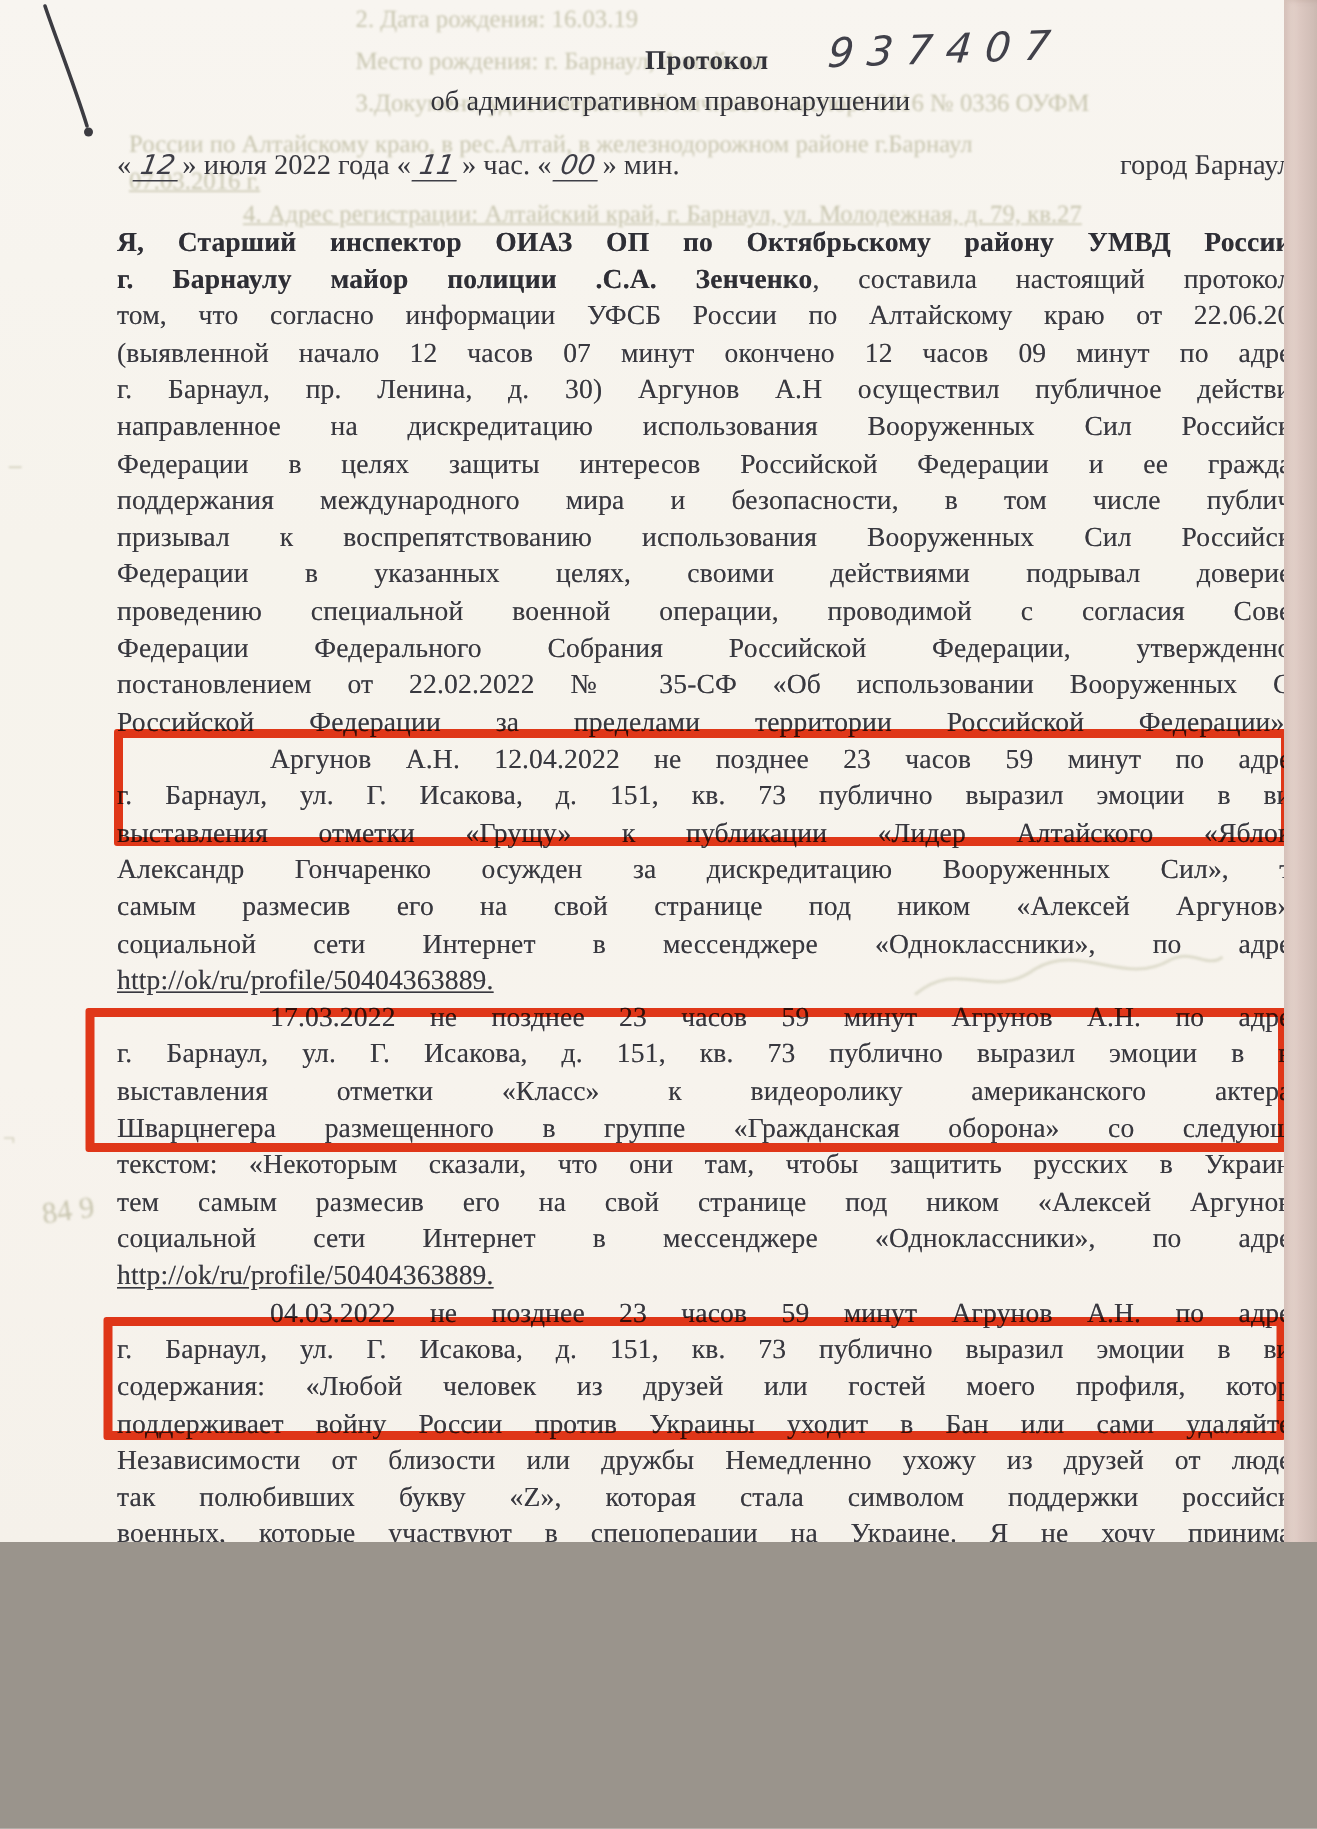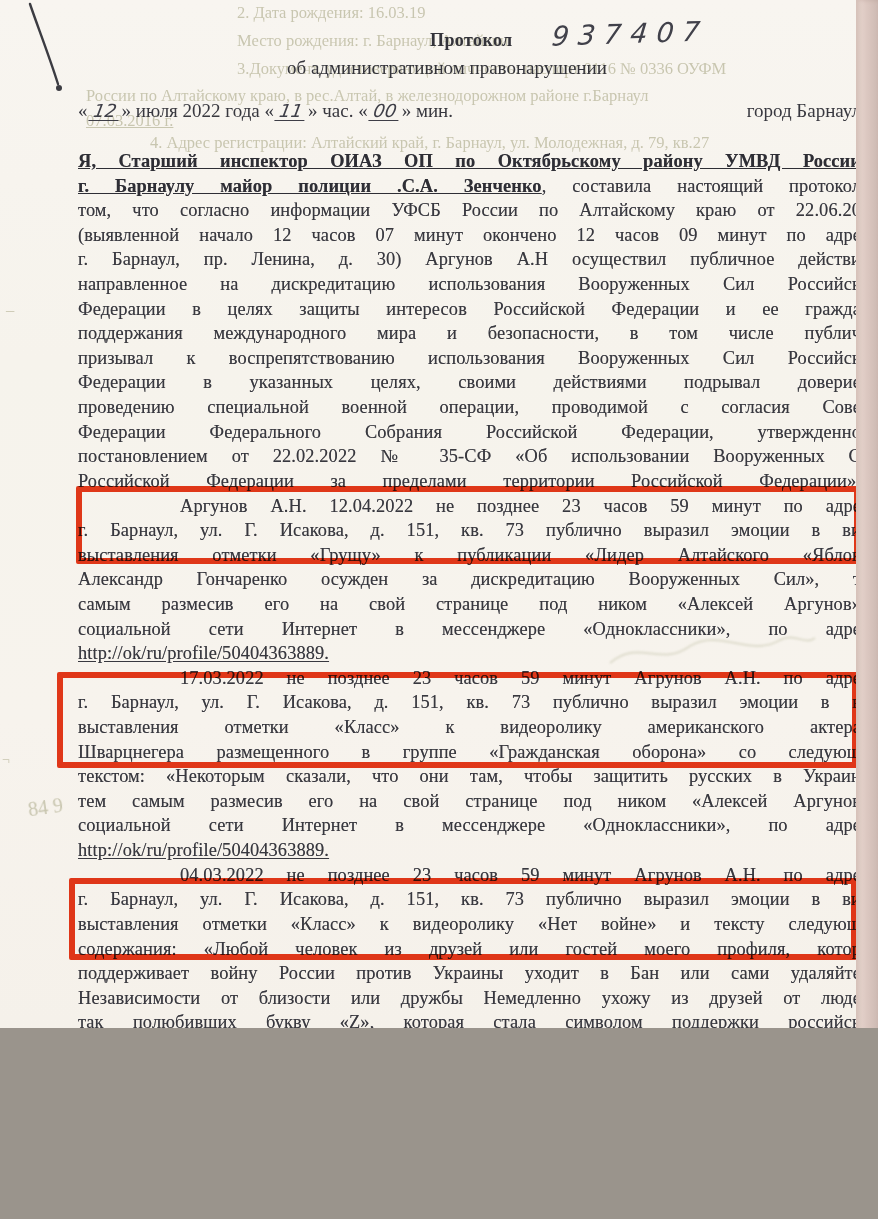--- a/index.html
+++ b/index.html
@@ -20,21 +20,21 @@
   .date-row{position:absolute;left:78px;top:100px;width:783px;z-index:1;display:flex;
     justify-content:space-between;font-size:19px;}
   .hand{font-family:"DejaVu Sans",sans-serif;font-style:italic;color:#3e3e47;}
   .hand-ul{display:inline-block;min-width:30px;text-align:center;border-bottom:1.6px solid #3e3e47;
     font-size:18px;line-height:18px;transform:skewX(-10deg);margin:0 2px;}
   
   .text-column{position:absolute;left:78px;top:149px;width:783px;z-index:1;}
   .tline{height:24.62px;line-height:24.62px;font-size:18.4px;overflow:hidden;
     text-align:justify;text-align-last:justify;letter-spacing:.1px;word-spacing:1.5px;
     text-shadow:0 0 .4px rgba(55,55,62,.55);}
-  .tline .b{font-weight:700;color:#2e2e35;text-decoration:underline;}
+  .tline .b{font-weight:700;color:#2e2e35;}
   .ind{padding-left:102px;}
   .u{text-decoration:underline;text-underline-offset:2px;}
   .nj{text-align:center;text-align-last:left;}
   
   .hlbox{position:absolute;border:6px solid #e8391a;border-radius:2px;z-index:5;mix-blend-mode:multiply;}
   
   .sig-name{position:absolute;left:364px;top:1170px;z-index:2;font-family:"DejaVu Sans",sans-serif;
     font-style:italic;font-size:25px;letter-spacing:5px;color:#474750;transform:rotate(-2deg) skewX(-6deg);}
   .sig-squiggle{position:absolute;left:520px;top:1156px;z-index:2;}
   .pen-mark{position:absolute;left:16px;top:0;z-index:3;}
@@ -49,21 +49,21 @@
 <body>
 
 <div class="page">
 
   <div>
       <div class="ghost" style="left: 237px; top: 3px;">2. Дата рождения: 16.03.19</div>
       <div class="ghost" style="left: 237px; top: 31px;">Место рождения: г. Барнаул, Алтайски</div>
       <div class="ghost" style="left: 237px; top: 59px;">3.Документ, удостоверяющий личность: паспорт 0116 № 0336 ОУФМ</div>
       <div class="ghost" style="left: 86px; top: 86px; font-family: Liberation Serif, serif;">России по Алтайскому краю, в рес.Алтай, в железнодорожном районе г.Барнаул</div>
       <div class="ghost" style="left: 86px; top: 111px; text-decoration: underline;">07.03.2016 г.</div>
-      <div class="ghost" style="left: 150px; top: 133px;">4. Адрес регистрации: Алтайский край, г. Барнаул, ул. Молодежная, д. 79, кв.27</div>
+      <div class="ghost" style="left: 162px; top: 133px; text-decoration: underline;">4. Адрес регистрации: Алтайский край, г. Барнаул, ул. Молодежная, д. 79, кв.27</div>
       <div class="ghost" style="left: 28px; top: 796px; font-size: 20px; transform: rotate(-8deg);">84 9</div>
       <div class="ghost" style="left: 6px; top: 300px;">–</div>
       <div class="ghost" style="left: 2px; top: 752px; font-size: 14px;">¬</div>
       <div class="ghost" style="left: 8px; top: 1146px; font-size: 18px;">·</div>
     </div>
 
   <svg class="ghost-squiggle" style="left:600px;top:628px;" width="220" height="50" viewBox="0 0 220 50">
     <path d="M10,35 C40,10 60,40 90,18 C120,0 150,30 180,12 C195,4 205,18 215,10" stroke="#b9b99b" stroke-width="2" fill="none"></path>
   </svg>
 
@@ -108,21 +108,20 @@
       <div class="tline ind">17.03.2022 не позднее 23 часов 59 минут Агрунов А.Н. по адре</div>
       <div class="tline">г. Барнаул, ул. Г. Исакова, д. 151, кв. 73 публично выразил эмоции в в</div>
       <div class="tline">выставления отметки «Класс» к видеоролику американского актера</div>
       <div class="tline">Шварцнегера размещенного в группе «Гражданская оборона» со следующ</div>
       <div class="tline">текстом: «Некоторым сказали, что они там, чтобы защитить русских в Украин</div>
       <div class="tline">тем самым размесив его на свой странице под ником «Алексей Аргунов</div>
       <div class="tline">социальной сети Интернет в мессенджере «Одноклассники», по адре</div>
       <div class="tline u nj">http://ok/ru/profile/50404363889.</div>
       <div class="tline ind">04.03.2022 не позднее 23 часов 59 минут Агрунов А.Н. по адре</div>
       <div class="tline">г. Барнаул, ул. Г. Исакова, д. 151, кв. 73 публично выразил эмоции в ви</div>
-      <div class="tline">выставления отметки «Класс» к видеоролику «Нет войне» и тексту следующ</div>
       <div class="tline">содержания: «Любой человек из друзей или гостей моего профиля, котор</div>
       <div class="tline">поддерживает войну России против Украины уходит в Бан или сами удаляйте</div>
       <div class="tline">Независимости от близости или дружбы Немедленно ухожу из друзей от люде</div>
       <div class="tline">так полюбивших букву «Z», которая стала символом поддержки российск</div>
       <div class="tline">военных, которые участвуют в спецоперации на Украине. Я не хочу принима</div>
       <div class="tline">участие в этом массовом психозе. Глядя на то, с какой скоростью происход</div>
       <div class="tline">расчеловечивание населения, в том числе образованного, начинаю серье</div>
       <div class="tline">Это зомбаки. Уже даже какая-нибудь бабушка-одуванчик с собачкой, и</div>
       <div class="tline">скрипит зубами, говоря кому нибудь, как она за войну. Тот Кого нельзя Назыв</div>
     </div>

